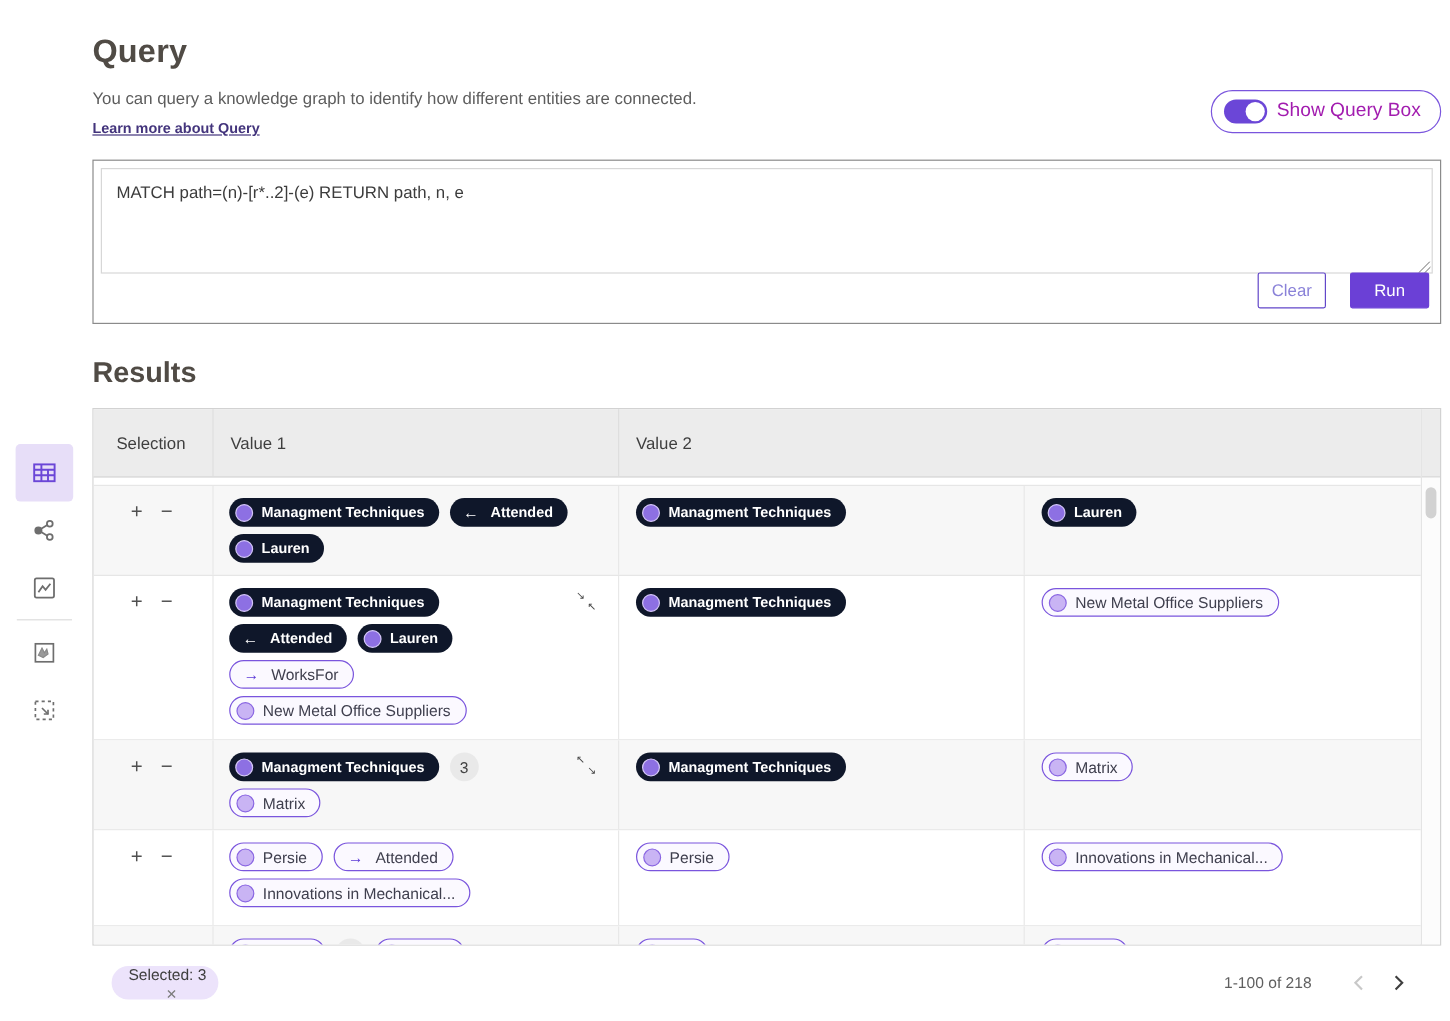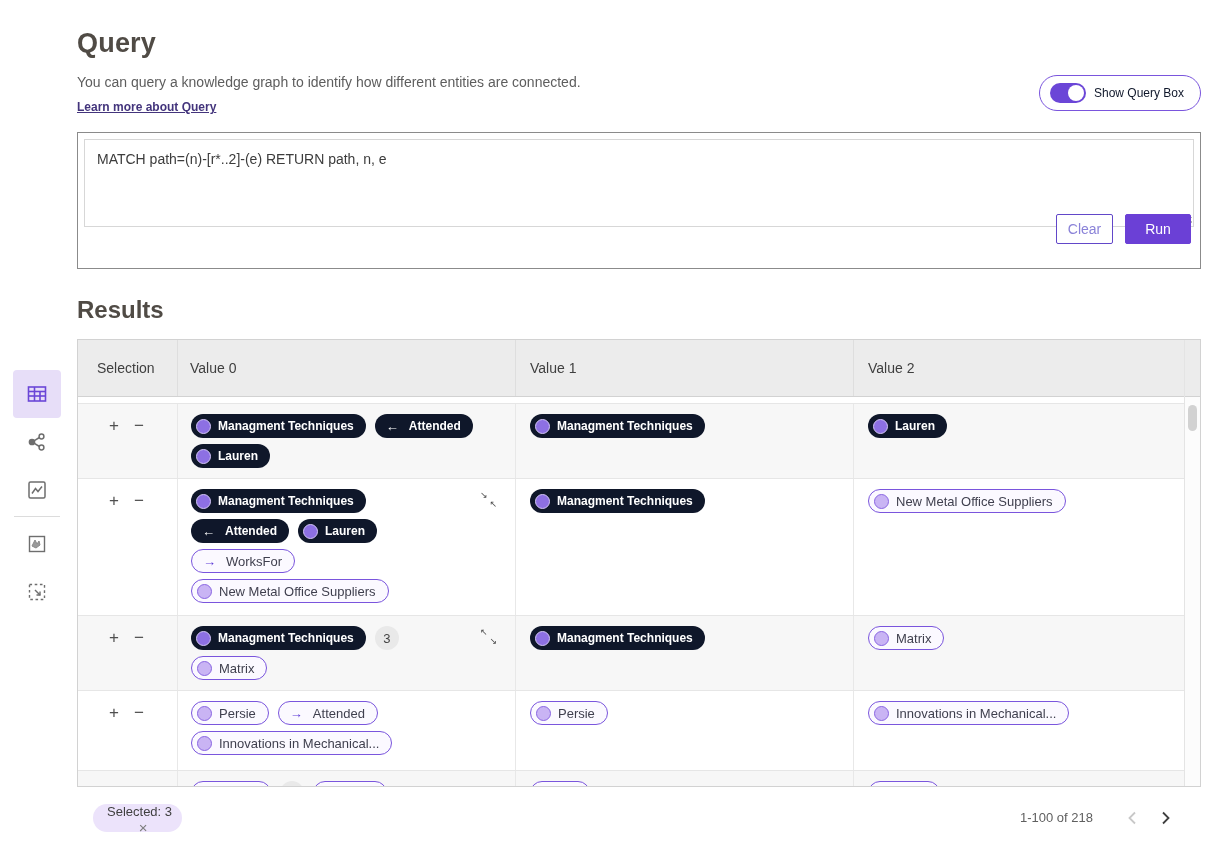--- a/index.html
+++ b/index.html
@@ -15,32 +15,32 @@
 
   
   .main { position:absolute; left:77px; top:0; width:1124px; }
 
   .page-title { margin-top:28px; font-size:27px; font-weight:700; color:#504b45; letter-spacing:.2px; }
   .desc { margin-top:15px; font-size:14px; color:#5d5d5d; }
   .learn { display:inline-block; margin-top:10px; font-size:12px; font-weight:600; color:#43347c; text-decoration:underline; cursor:pointer;text-align:right; }
 
   .toggle { position:absolute; top:75px; right:0; height:36px; border:1px solid #7a55dd; border-radius:18px; background:#fff;
             display:flex; align-items:center; gap:8px; padding:0 16px 0 10px; cursor:pointer; }
-  .toggle-label { font-size:12px; color:#0f172a; }
+  .toggle-label { font-size:16px; color:#a21caf; }
   .switch { width:36px; height:20px; border-radius:10px; background:#6b46d7; position:relative; }
   .switch .knob { position:absolute; top:2px; right:2px; width:16px; height:16px; border-radius:50%; background:#fff; }
 
   
   .query-panel { margin-top:17px; width:100%; height:137px; border:1px solid #8b8b8b; position:relative; background:#fff; }
   .query-input { position:absolute; top:6px; left:6px; right:6px; height:88px; border:1px solid #d7d7d7; resize:none;
                  font-family:"Liberation Sans", sans-serif; font-size:14px; color:#3c3c3c; padding:11px 12px; outline:none; }
   .resize-handle { position:absolute; right:8px; top:84px; width:10px; height:10px; cursor:nwse-resize;
                    background:
                      linear-gradient(135deg, transparent 0 45%, #b5b5b5 45% 52%, transparent 52% 70%, #b5b5b5 70% 77%, transparent 77%); }
-  .panel-actions { position:absolute; right:9px; bottom:24px; display:flex; gap:12px; }
+  .panel-actions { position:absolute; right:9px; bottom:12px; display:flex; gap:20px; }
   .btn { height:30px; font-family:"Liberation Sans", sans-serif; font-size:14px; cursor:pointer; border-radius:2px; }
   .btn-clear { width:57px; background:#fff; border:1px solid #6247c9; color:#8a82d8; }
   .btn-run   { width:66px; background:#6b40d6; border:1px solid #6b40d6; color:#fff; }
 
   .results-heading { margin-top:27px; font-size:24px; font-weight:700; color:#504b45; }
 
   
   .table-wrap { margin-top:15px; width:100%; height:448px; border:1px solid #d2d2d2; display:flex; background:#fff; }
   .table-main { flex:1; display:flex; flex-direction:column; min-width:0; }
   .thead { display:flex; height:57px; background:#ececec; border-bottom:1px solid #d2d2d2; flex:none; }
@@ -168,21 +168,20 @@
       <button class="btn btn-run">Run</button>
     </div>
   </div>
 
   <h2 class="results-heading">Results</h2>
 
   <div class="table-wrap">
     <div class="table-main">
       <div class="thead">
         <div class="th sel">Selection</div>
-        <div class="th c0">Value 0</div>
         <div class="th c1">Value 1</div>
         <div class="th c2">Value 2</div>
       </div>
       <div class="tbody" id="tbody">
         <div class="sliver"></div>
       <div class="trow alt" style="height: 75px;">
             <div class="td sel"><span class="selbtn">+</span><span class="selbtn">−</span></div>
             <div class="td c0">
               <div class="pline">
                 <span class="pill filled">

